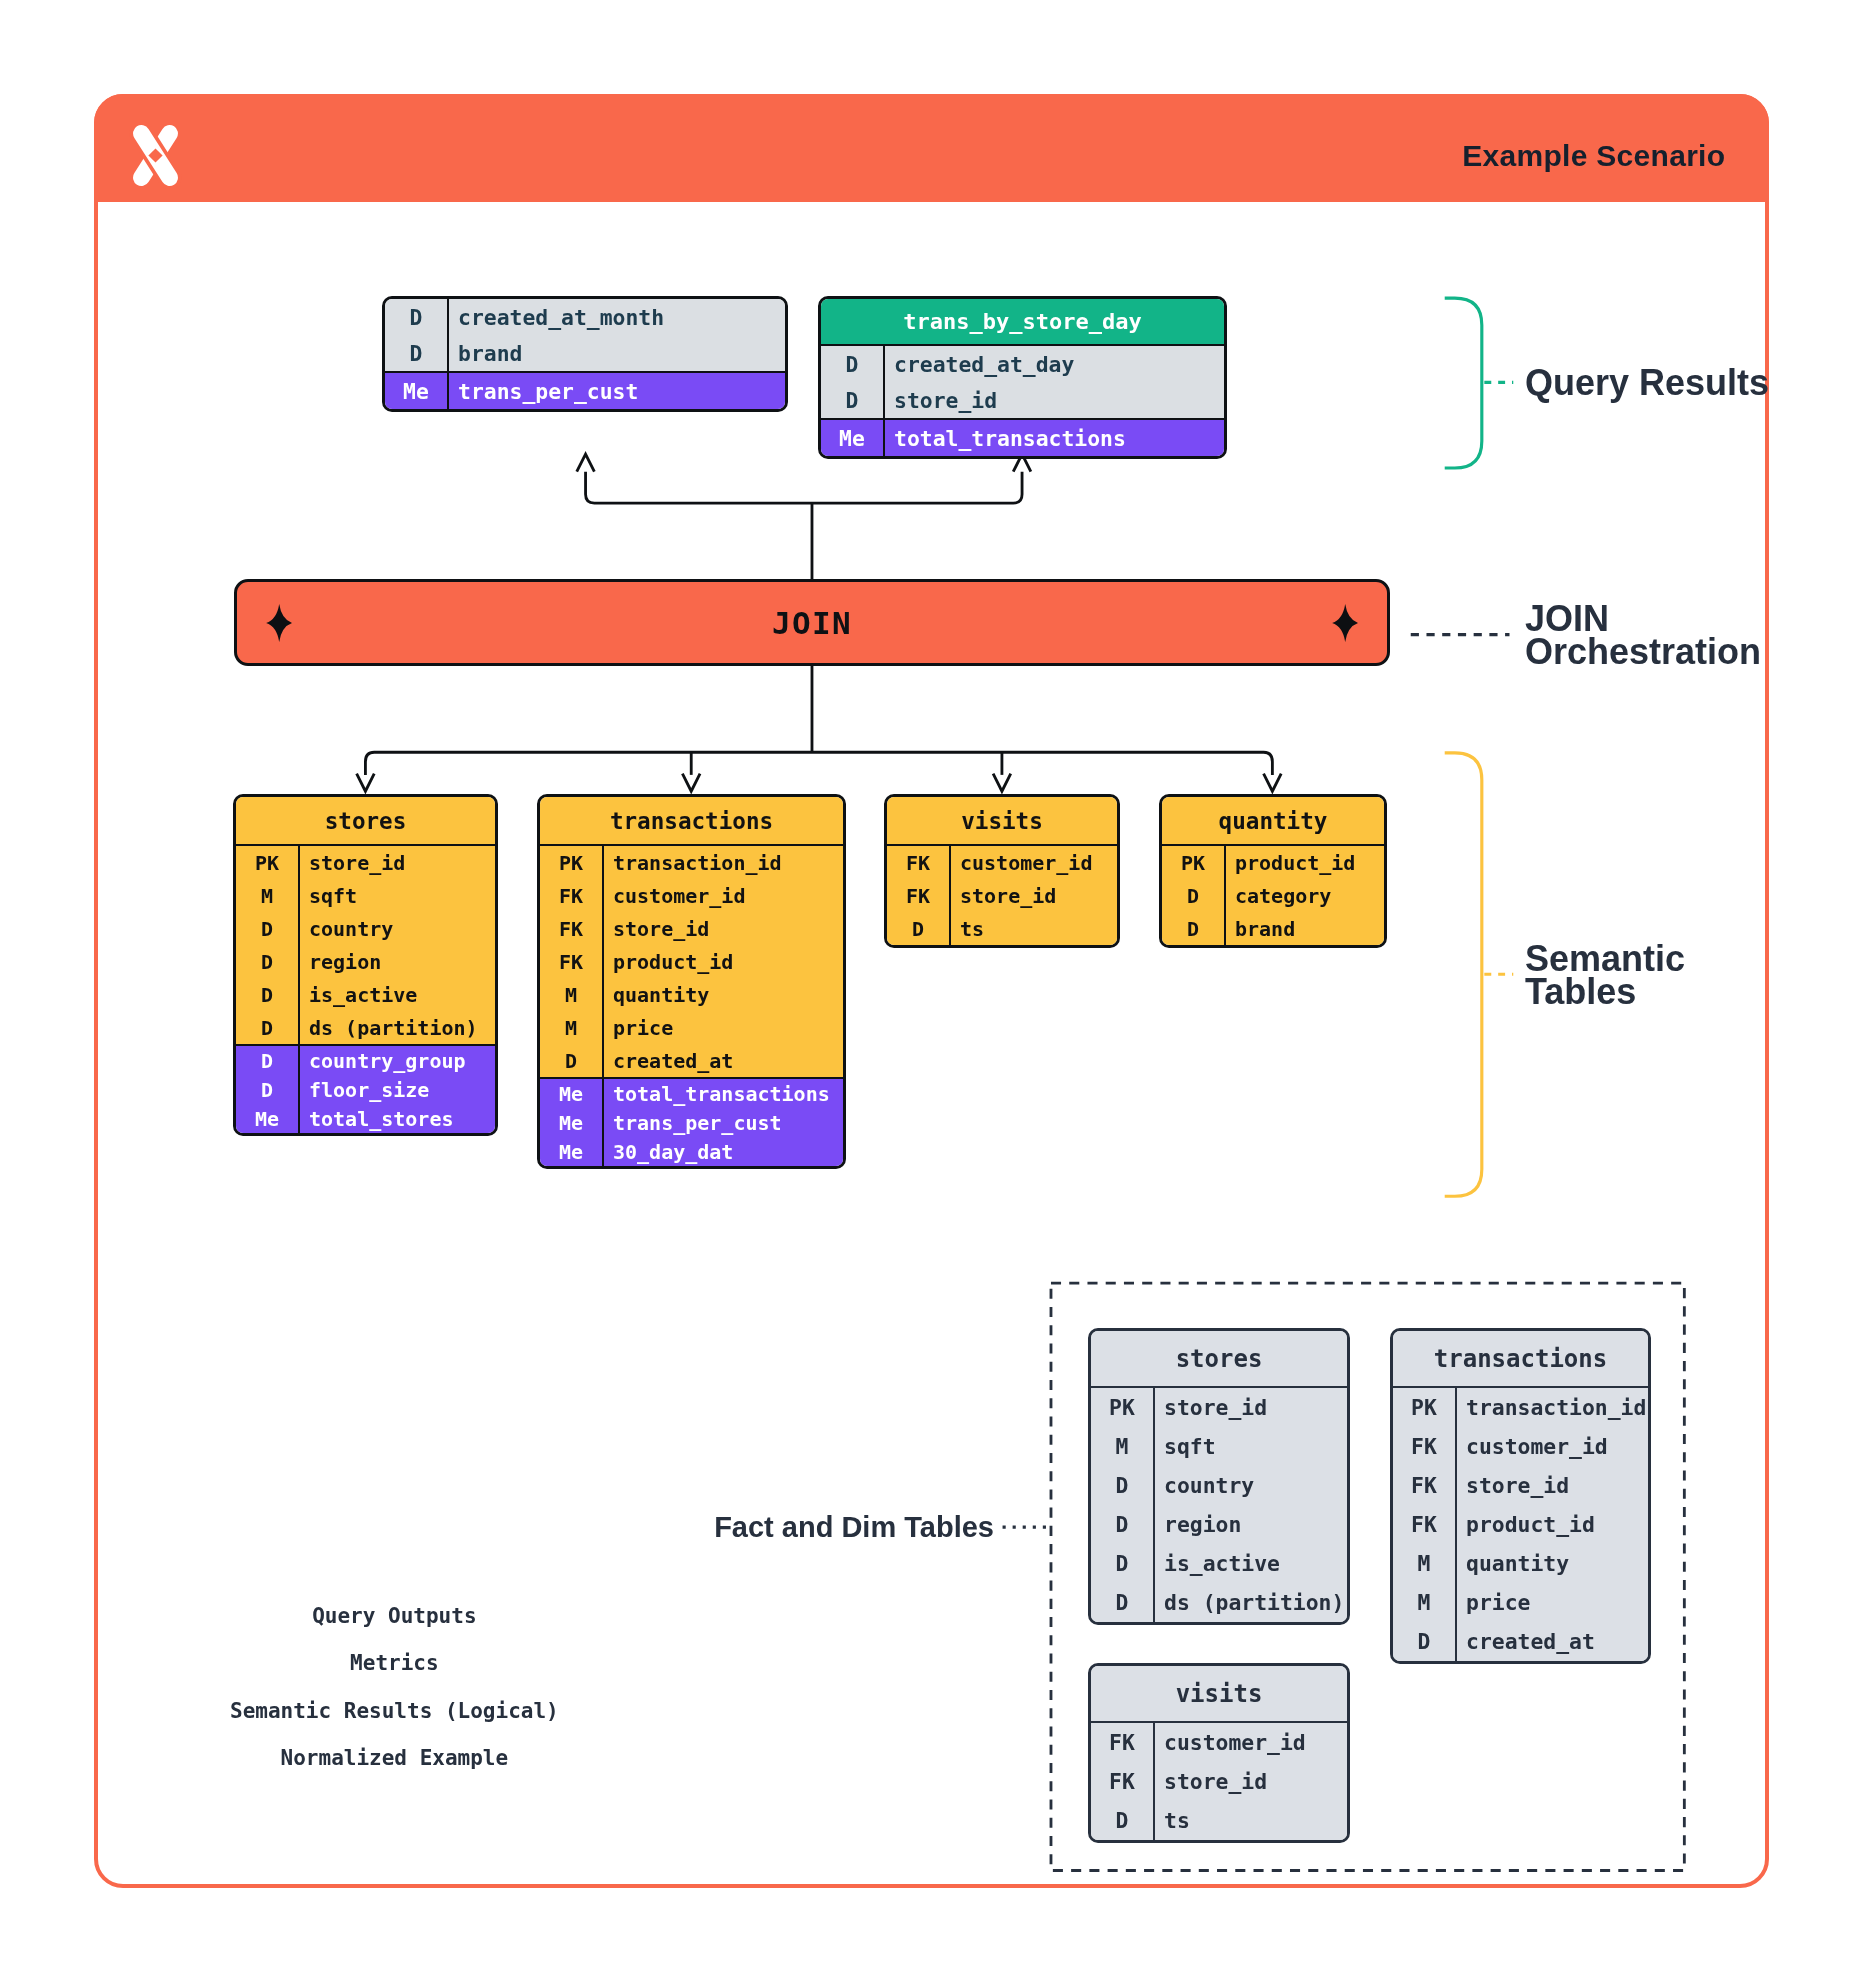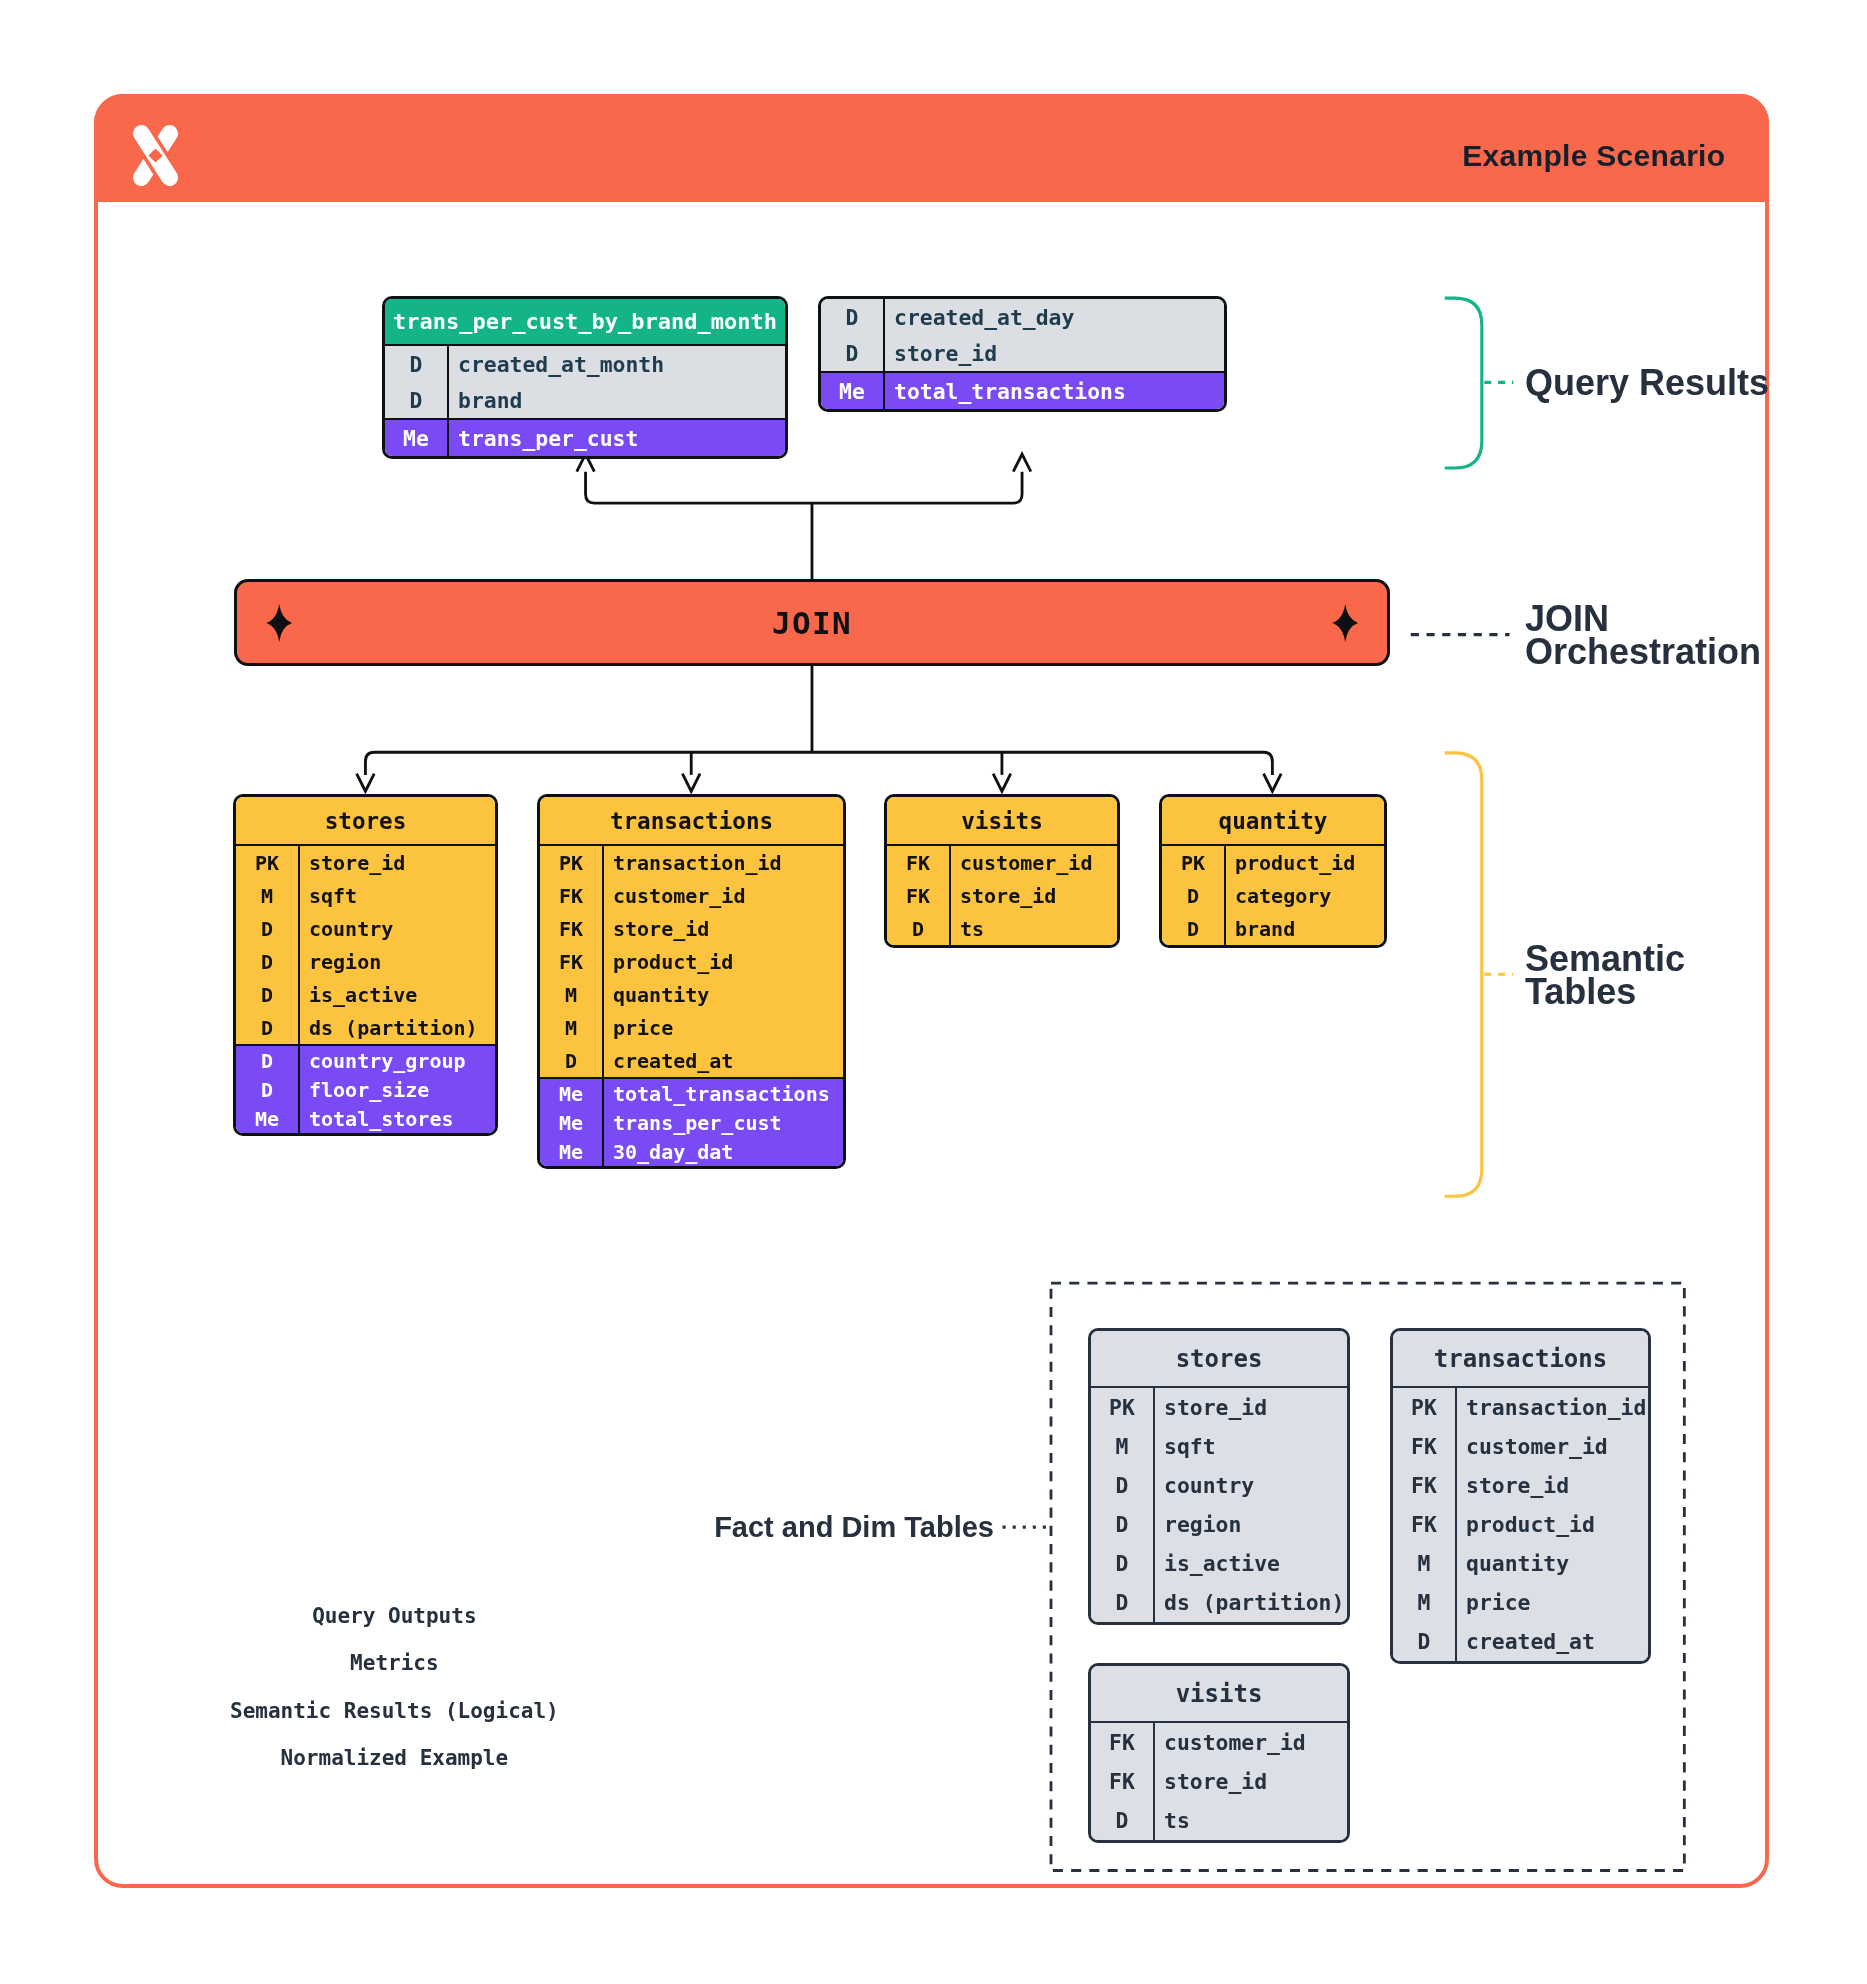--- a/index.html
+++ b/index.html
@@ -121,35 +121,35 @@
     <path d="M2243 1009 H2400" fill="none" style="stroke:var(--slate,#27303E)" stroke-width="5" stroke-dasharray="13 12"></path>
 
     <path d="M2297 1197 H2313 Q2356 1197 2356 1240 V1859 Q2356 1902 2313 1902 H2297" fill="none" style="stroke:var(--yellow,#FCC33F)" stroke-width="5"></path>
     <path d="M2360 1549 H2406" fill="none" style="stroke:var(--yellow,#FCC33F)" stroke-width="5" stroke-dasharray="11 11"></path>
 
     <rect x="1671" y="2040" width="1007" height="934" fill="none" style="stroke:var(--slate,#27303E)" stroke-width="4.5" stroke-dasharray="16 13"></rect>
     <path d="M1594 2428 H1669" fill="none" style="stroke:var(--slate,#27303E)" stroke-width="5" stroke-dasharray="5 11"></path>
   </svg>
 
   <div class="dbtable v-result" style="left:382px;top:296px;width:406px;">
-      <div class="thead">trans_per_cust_by_brand_month</div>
       <div class="row sec-dim">
         <span class="key">D</span>
         <span class="val">created_at_month</span>
       </div>
       <div class="row sec-dim">
         <span class="key">D</span>
         <span class="val">brand</span>
       </div>
       <div class="row sec-metric sec-start">
         <span class="key">Me</span>
         <span class="val">trans_per_cust</span>
       </div>
     </div>
   <div class="dbtable v-result" style="left:818px;top:296px;width:409px;">
+      <div class="thead">trans_by_store_day</div>
       <div class="row sec-dim">
         <span class="key">D</span>
         <span class="val">created_at_day</span>
       </div>
       <div class="row sec-dim">
         <span class="key">D</span>
         <span class="val">store_id</span>
       </div>
       <div class="row sec-metric sec-start">
         <span class="key">Me</span>

